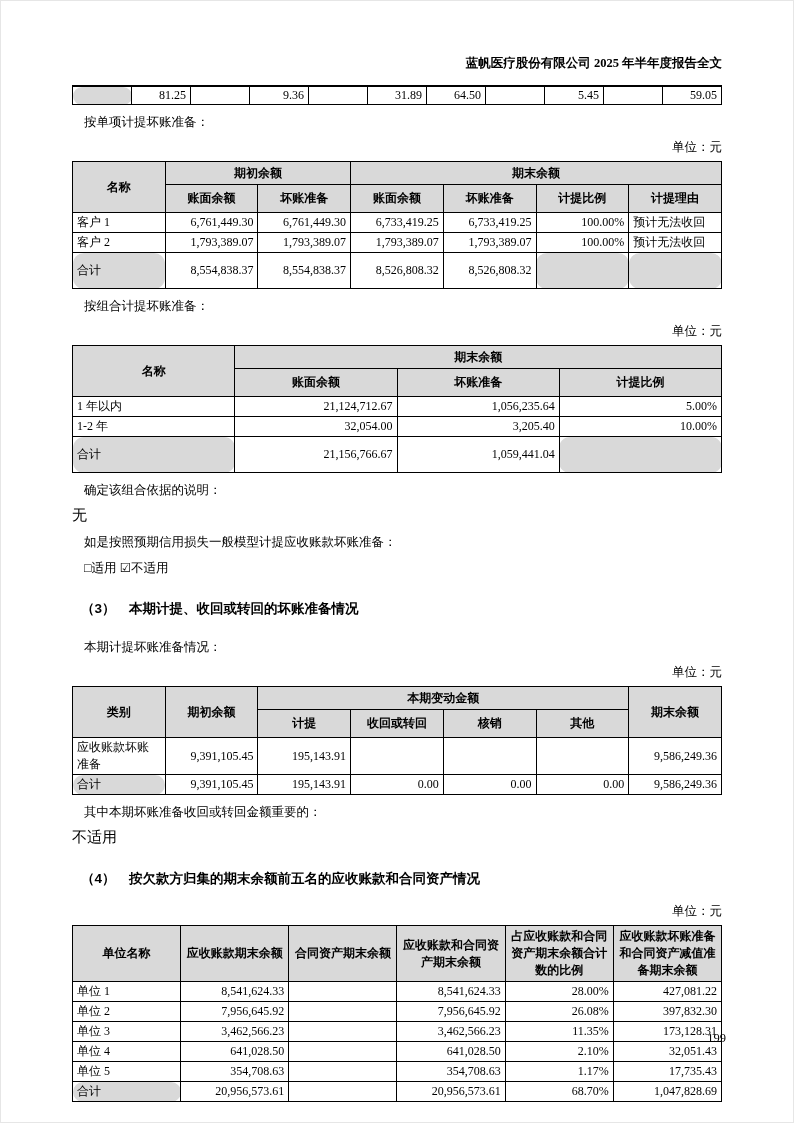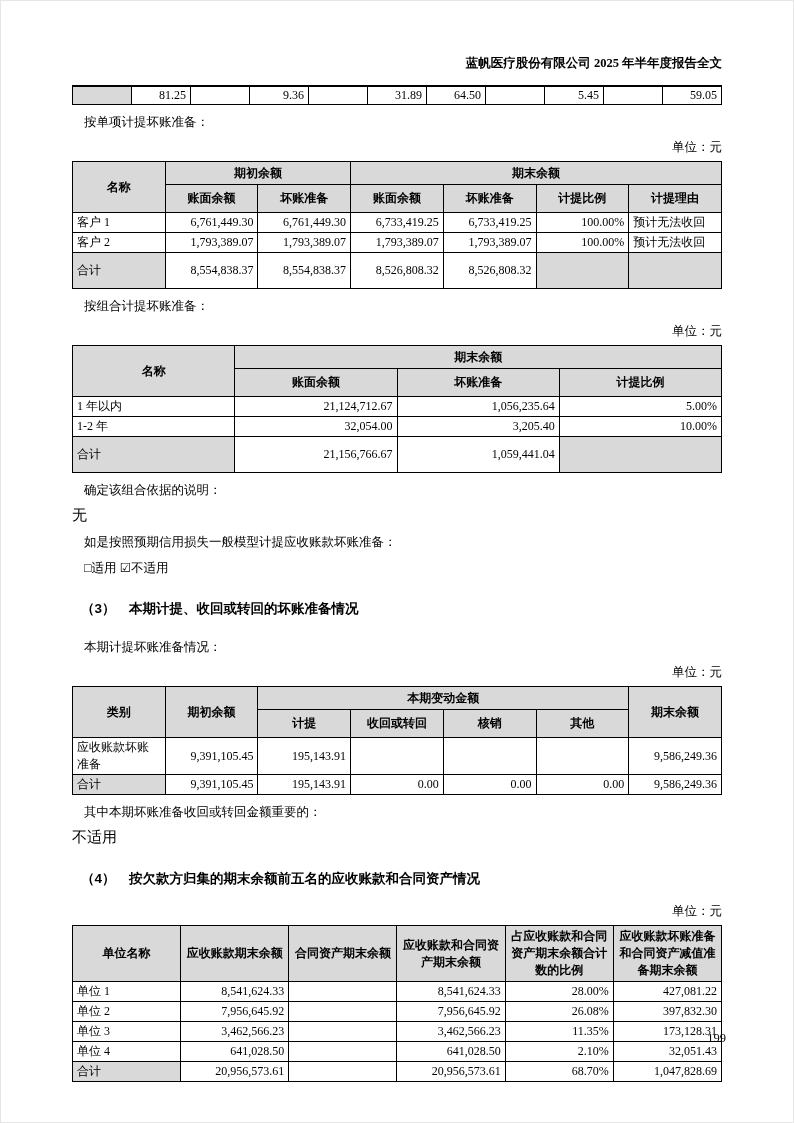--- a/index.html
+++ b/index.html
@@ -15,21 +15,21 @@
     padding-top: 55px; padding-bottom: 13px;
     border-bottom: 1.2px solid #000;
     text-align: right; font-weight: bold; font-size: 12.5px;
   }
   table.tbl {
     width: 100%; border-collapse: collapse; table-layout: fixed;
     font-size: 12px; border: 1.5px solid #000;
   }
   .tbl td, .tbl th { border: 1px solid #000; padding: 1px 4px; vertical-align: middle; overflow: hidden; }
   .tbl th { font-weight: bold; text-align: center; background: #d9d9d9; }
-  .gray { background: #d9d9d9; }
+  .gray { background: #d9d9d9; border-radius: 11px; }
   .num { text-align: right; }
   .top-tbl { }
   .top-tbl td { height: 17px; }
   .para { font-size: 12.5px; margin: 9px 12px 0; }
   .unit { font-size: 12.5px; text-align: right; margin: 8px 0 5px; }
   .big { font-size: 15px; margin: 7px 0 0; }
   .heading {
     font-family: "Liberation Sans", "DejaVu Sans", sans-serif;
     font-weight: bold; font-size: 13.5px; margin: 23px 0 0; padding-left: 9px;
   }
@@ -239,20 +239,28 @@
       <td class="num">173,128.31</td>
     </tr>
     <tr class="drow">
       <td>单位 4</td>
       <td class="num">641,028.50</td>
       <td class="num"></td>
       <td class="num">641,028.50</td>
       <td class="num">2.10%</td>
       <td class="num">32,051.43</td>
     </tr>
+    <tr class="drow">
+      <td>单位 5</td>
+      <td class="num">354,708.63</td>
+      <td class="num"></td>
+      <td class="num">354,708.63</td>
+      <td class="num">1.17%</td>
+      <td class="num">17,735.43</td>
+    </tr>
     <tr class="trow">
       <td class="gray">合计</td>
       <td class="num">20,956,573.61</td>
       <td class="num"></td>
       <td class="num">20,956,573.61</td>
       <td class="num">68.70%</td>
       <td class="num">1,047,828.69</td>
     </tr>
   </tbody>
     </table>

